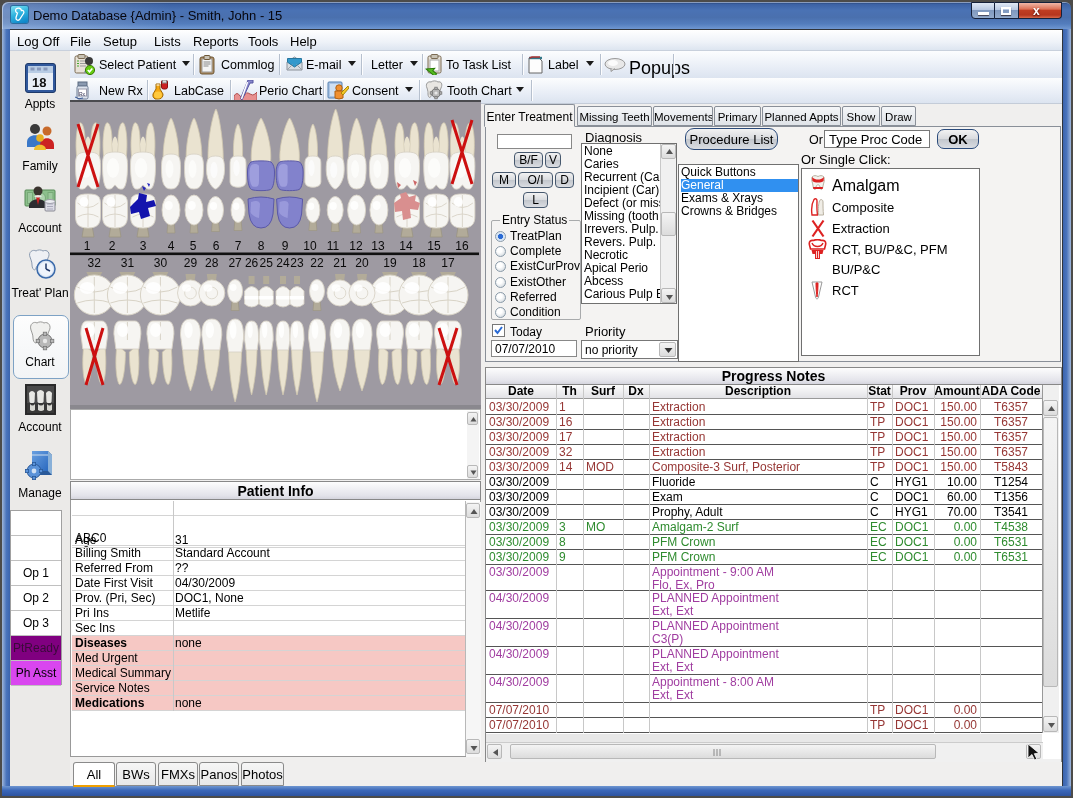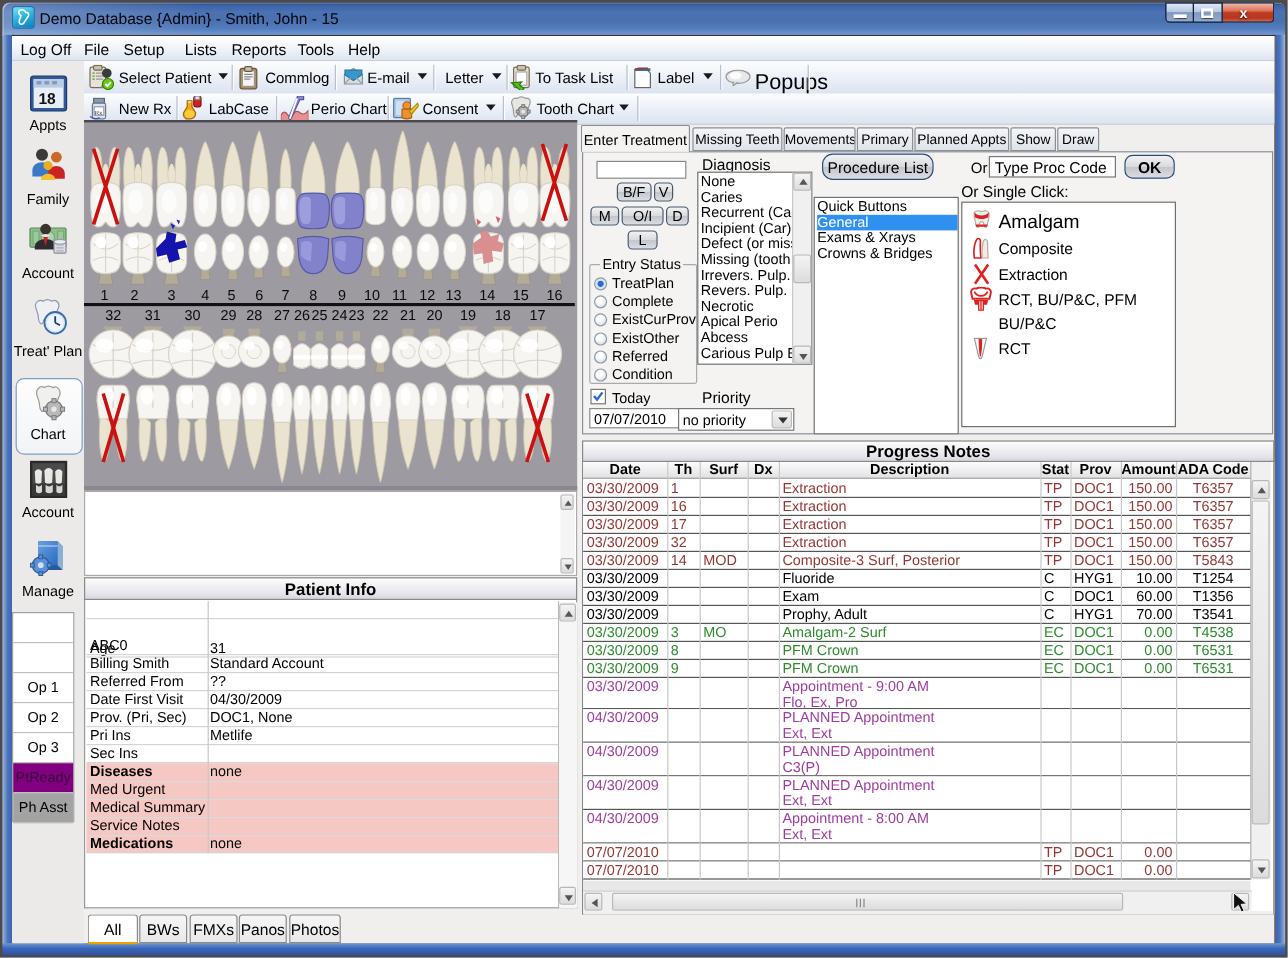--- a/index.html
+++ b/index.html
@@ -291,21 +291,21 @@
     </svg>
 <div class="sblabel" style="top:435px">Manage</div>
 </div>
 <div class="abs" id="opsgrid">
 <div class="oprow" style="top:0"></div>
 <div class="oprow" style="top:25px"></div>
 <div class="oprow" style="top:50px">Op 1</div>
 <div class="oprow" style="top:75px">Op 2</div>
 <div class="oprow" style="top:100px">Op 3</div>
 <div class="oprow" style="top:125px;background:#800080;color:#3a0a3a">PtReady</div>
-<div class="oprow" style="top:150px;background:#a3a3a3">Ph Asst</div>
+<div class="oprow" style="top:150px;background:#d946ef">Ph Asst</div>
 </div>
 <div class="abs" id="leftpane">
 <div class="abs" id="chartbg"></div>
 <svg class="abs" style="left:0;top:-4px" width="411" height="309" viewBox="0 0 411 309">
       <g transform="translate(0,2)">
         <path d="M 7.5,62 C 4.5,42 6.5,25 9.5,21 C 12.5,19 15.5,28 15,42 L 16,62 Z" fill="#eae3d0" stroke="#cfc7ae" stroke-width="0.8"></path>
         <path d="M 28.5,62 C 31.5,42 29.5,25 26.5,21 C 23.5,19 20.5,28 21,42 L 20,62 Z" fill="#eae3d0" stroke="#cfc7ae" stroke-width="0.8"></path>
         <path d="M 15,42 C 16.5,32 19.5,32 21,42 L 20,58 L 16,58 Z" fill="#eae3d0"></path>
         <path d="M 5.5,64 C 5.5,54 6.5,50 18,50 C 29.5,50 30.5,54 30.5,64 C 30.5,78 28.5,86 25.5,87 C 20,88 19,83 18,83 C 17,83 16,88 10.5,87 C 7.5,86 5.5,78 5.5,64 Z" fill="#f6f5f2" stroke="#d8d3c6" stroke-width="0.9"></path>
         <ellipse cx="16" cy="66" rx="6.25" ry="10" fill="#fdfdfc" opacity="0.85"></ellipse>
@@ -718,21 +718,21 @@
 <div class="arrowbox" style="left:0;top:0;width:15px;height:15px"><svg width="15" height="15">
               <path d="M7.5 4 L11 9 L4 9 Z" fill="#555"></path>
             </svg></div>
 <div class="arrowbox" style="left:0;bottom:0;width:15px;height:15px"><svg width="15" height="15">
               <path d="M7.5 11 L11 6 L4 6 Z" fill="#555"></path>
             </svg></div>
 <div class="arrowbox" style="left:0;top:68px;width:15px;height:24px"></div>
 </div>
       </div>
 <span class="abs" style="left:99px;top:197px;font-size:13px">Priority</span>
-<div class="abs" style="left:79px;top:213px;width:97px;height:19px;background:#fff;border:1px solid #777;font-size:12px;padding:2px 0 4px 3px">no priority
+<div class="abs" style="left:95px;top:213px;width:97px;height:19px;background:#fff;border:1px solid #777;font-size:12px;padding:2px 0 4px 3px">no priority
 <div class="arrowbox" style="right:1px;top:1px;width:17px;height:15px"><svg width="17" height="15">
             <path d="M8.5 10 L12.5 5 L4.5 5 Z" fill="#333"></path>
           </svg></div></div>
 <div class="btn3d" style="left:199px;top:1px;width:93px;height:22px;line-height:21px;font-size:13px;border-radius:9px;border-color:#2a4a7a">Procedure List</div>
 <span class="abs" style="left:323px;top:6px;font-size:12.5px">Or</span>
 <div class="abs" style="left:338px;top:3px;width:106px;height:18px;background:#fff;border:1px solid #777;font-size:13px;padding:1px 0 0 4px">Type Proc Code</div>
 <div class="btn3d" style="left:451px;top:2px;width:42px;height:20px;line-height:19px;font-size:13px;border-radius:7px;border-color:#2a4a7a;font-weight:bold">OK</div>
 <span class="abs" style="left:315px;top:25px;font-size:13px">Or Single Click:</span>
 <div class="listbox" style="left:192px;top:37px;width:121px;height:198px">
 <div style="padding:1px 0 0 2px;line-height:13px">Quick Buttons<br><span style="display:block;background:#3090f0;color:#fff;width:100%">General</span>Exams &amp; Xrays<br>Crowns &amp; Bridges</div>

